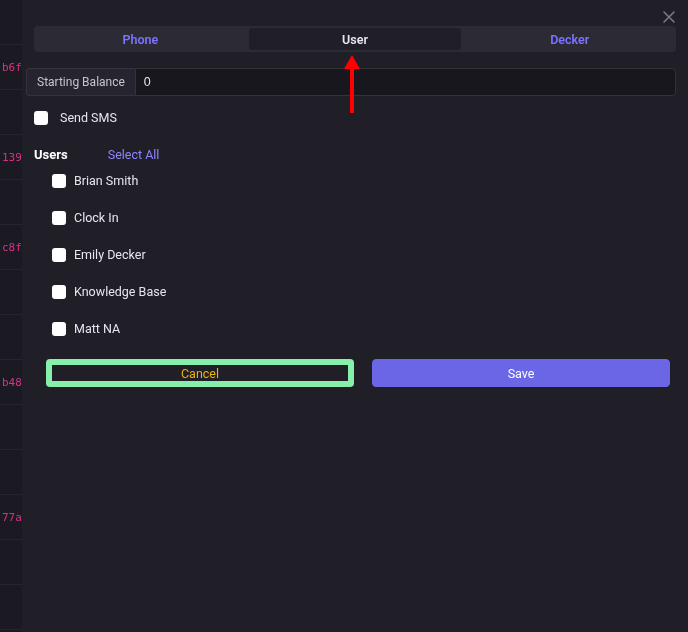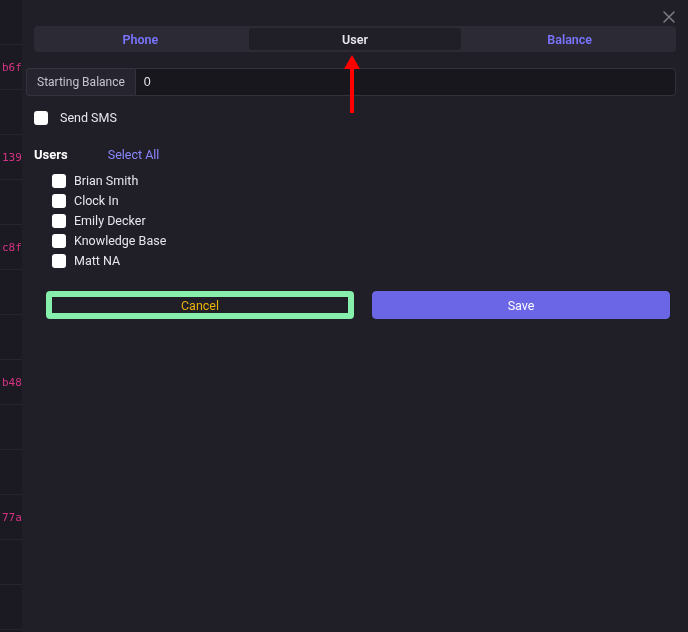--- a/index.html
+++ b/index.html
@@ -138,21 +138,21 @@
   .users-head .select-all {
     color: #8a86ff;
     font-size: 12.5px;
     cursor: pointer;
   }
 
   .user-list {
     margin: 10px 12px 0 30px;
     display: flex;
     flex-direction: column;
-    gap: 3px;
+    gap: 20px;
   }
   .user-item {
     display: flex;
     align-items: center;
     gap: 8px;
     height: 17px;
   }
   .user-item .name {
     font-size: 12.5px;
     color: #e6e6ee;
@@ -243,21 +243,21 @@
 
   <div class="close">
     <svg width="12" height="12" viewBox="0 0 12 12">
         <path d="M1 1 L11 11 M11 1 L1 11" stroke="currentColor" stroke-width="1.6" stroke-linecap="round"></path>
       </svg>
   </div>
 
   <div class="tabs">
     <div class="tab">Phone</div>
     <div class="tab active">User</div>
-    <div class="tab">Balance</div>
+    <div class="tab">Decker</div>
   </div>
 
   <div class="form-row">
     <div class="label">Starting Balance</div>
     <input type="text" value="0" style="">
   </div>
 
   <div class="check-line">
     <div class="cbox"></div>
     <div class="cl-text">Send SMS</div>

